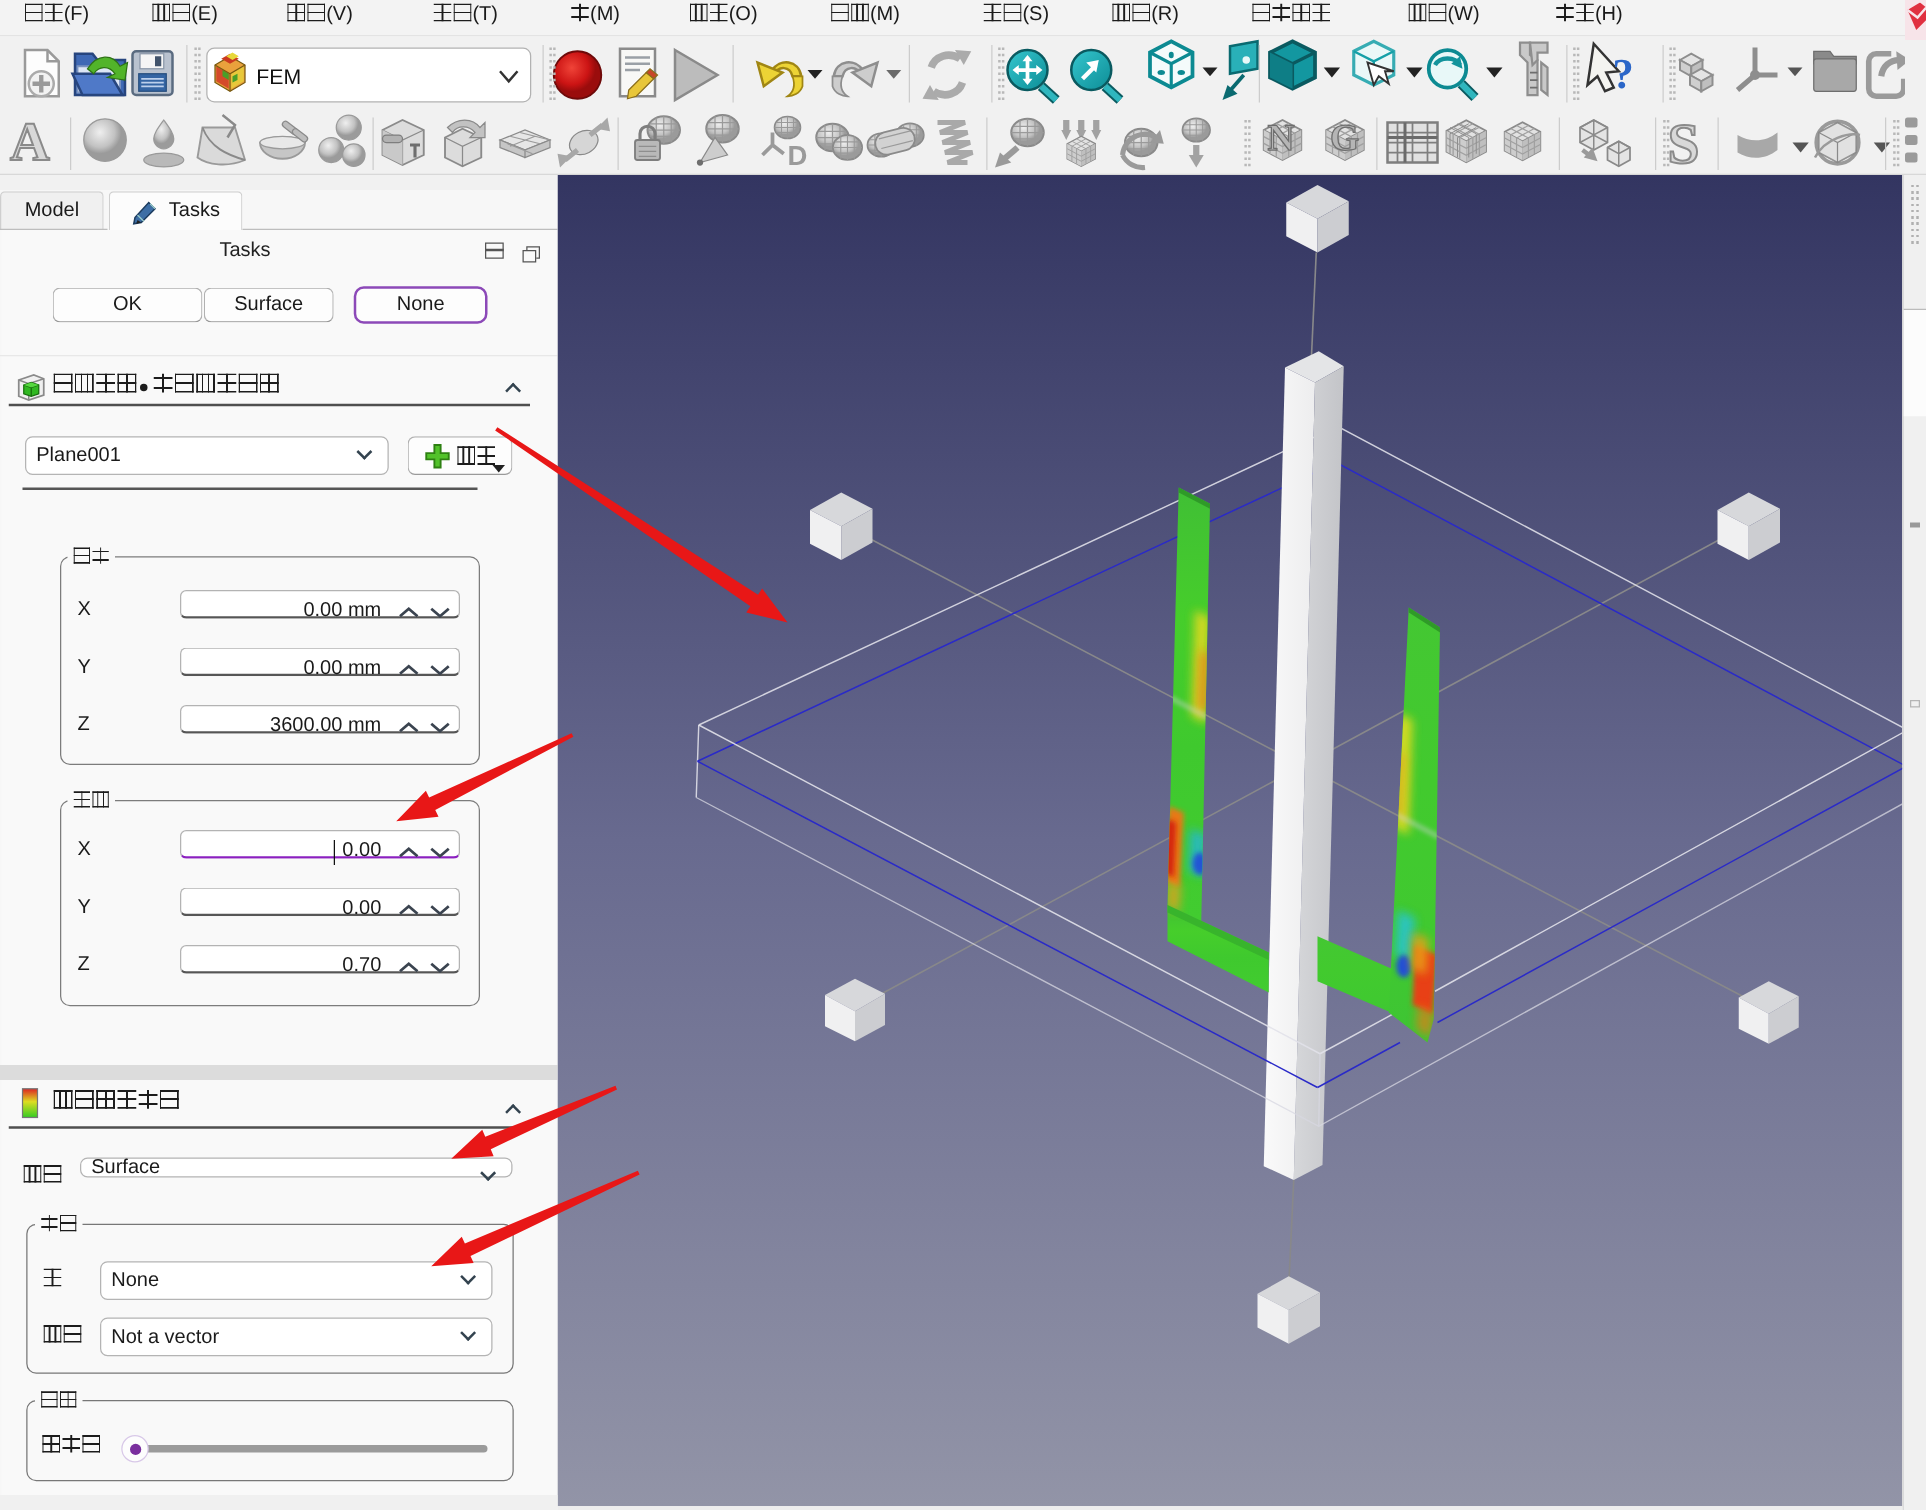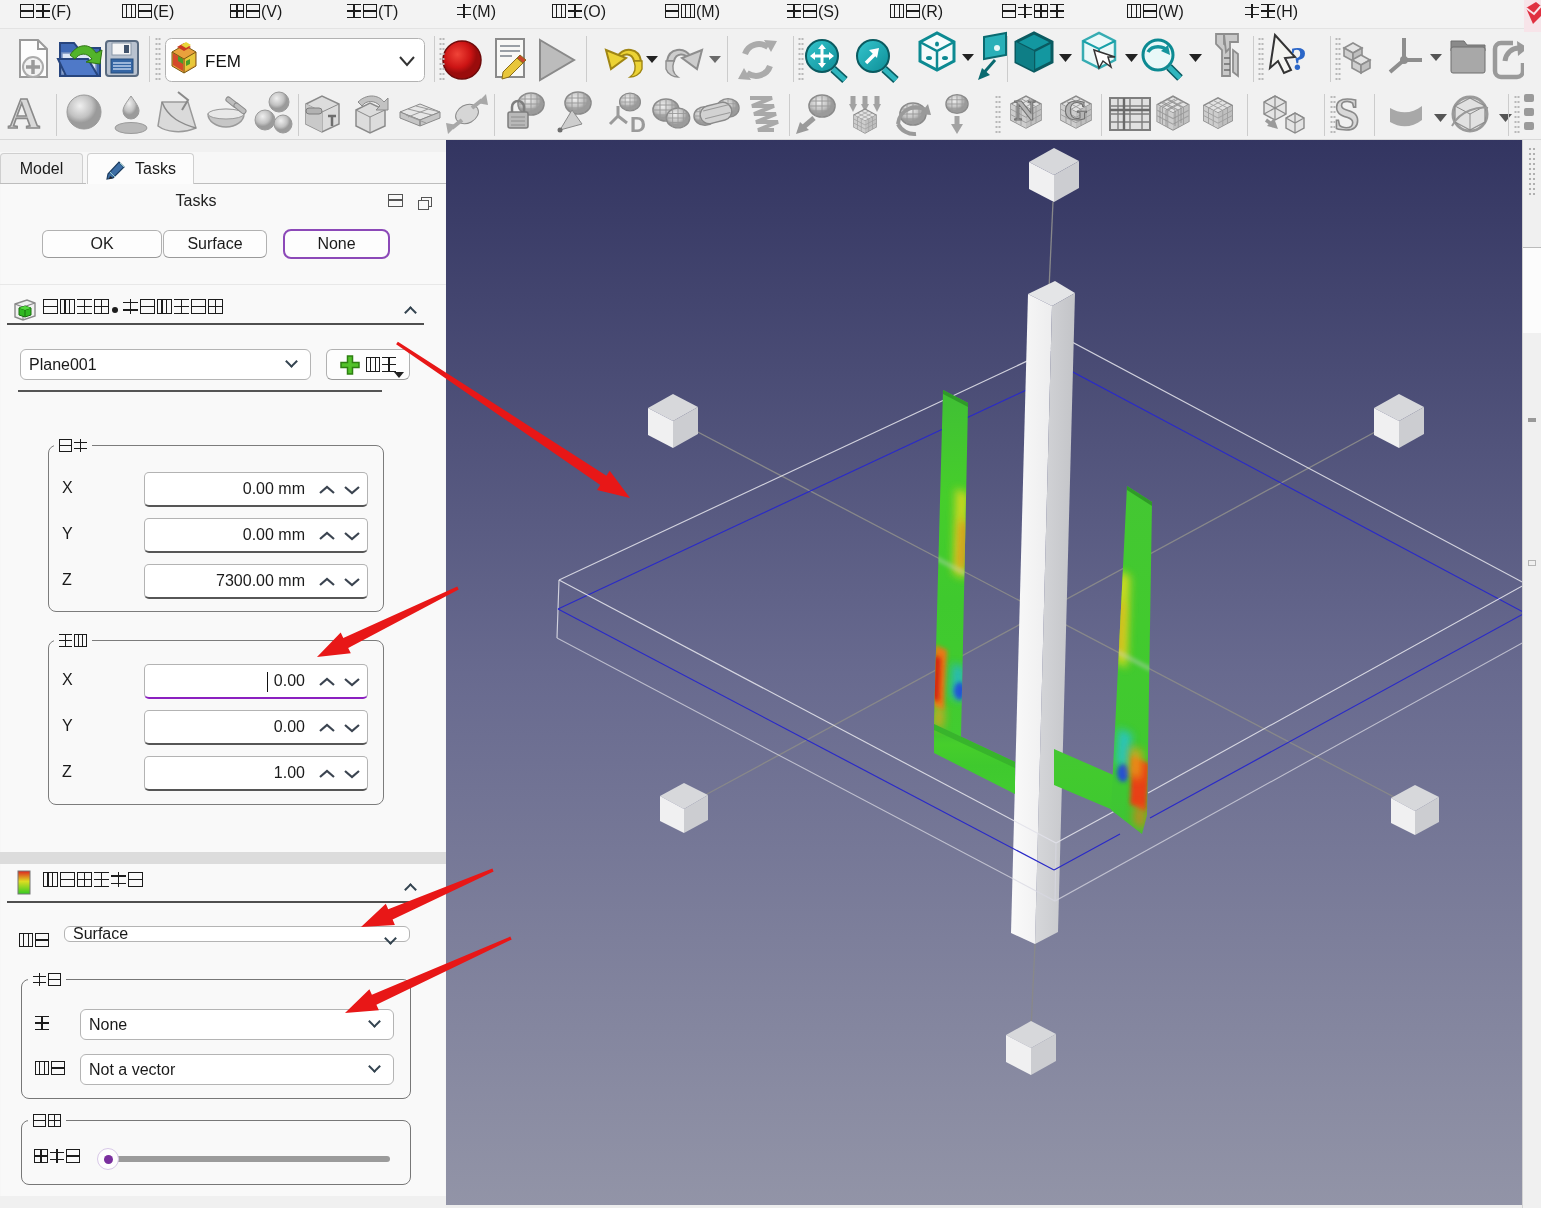--- a/index.html
+++ b/index.html
@@ -20,21 +20,21 @@
 
 #tb1{position:absolute;left:0;top:29px;width:1541px;height:59px;background:#f1f1f1}
 #tb2{position:absolute;left:0;top:88px;width:1541px;height:52px;background:#f1f1f1;border-bottom:1px solid #d8d8d8}
 
 #panel{position:absolute;left:0;top:152px;width:446px;height:1068px;background:#f7f7f7}
 .tab{position:absolute;top:1px;height:31px;border:1px solid #cfcfcf;border-bottom:none;border-radius:4px 4px 0 0;font-size:16px;display:flex;align-items:center;justify-content:center}
 .btn{position:absolute;height:28px;background:#fdfdfd;border:1px solid #b1b1b1;border-bottom-color:#9a9a9a;border-radius:6px;font-size:16px;display:flex;align-items:center;justify-content:center}
 .combo{position:absolute;background:#fff;border:1px solid #b4b4b4;border-radius:6px;font-size:16px;display:flex;align-items:center}
 .chvd{display:inline-block;width:9px;height:9px;border-right:2px solid #33434f;border-bottom:2px solid #33434f;transform:rotate(45deg);margin-top:-5px}
 .chvu{display:inline-block;width:9px;height:9px;border-right:2px solid #33434f;border-bottom:2px solid #33434f;transform:rotate(-135deg);margin-top:5px}
-.spin{position:absolute;left:144px;width:224px;height:35px;background:#fff;border:1px solid #b3b3b3;border-bottom:2px solid #565656;border-radius:5px;font-size:16px}
+.spin{position:absolute;left:144px;width:224px;height:23px;background:#fff;border:1px solid #b3b3b3;border-bottom:2px solid #565656;border-radius:5px;font-size:16px}
 .spin .val{position:absolute;right:62px;top:7px}
 .spin .sup{position:absolute;right:30px;top:11px}
 .spin .sdn{position:absolute;right:5px;top:11px}
 .gbox{position:absolute;border:1px solid #7c7c7c;border-radius:8px}
 .glab{position:absolute;background:#f9f9f9;padding:0 4px;font-size:15px}
 .rowlab{position:absolute;font-size:16px}
 .hdr{position:absolute;font-size:17px;font-weight:bold}
 .sep{position:absolute;height:2px;background:#4f4f4f}
 
 #vp{position:absolute;left:446px;top:140px;width:1076px;height:1065px}
@@ -507,21 +507,21 @@
         <span class="val">0.00 mm</span>
         <svg class="sup" width="20" height="12" viewBox="0 0 20 12">
           <path d="M3 9l7-6 7 6" stroke="#3b4450" stroke-width="2.2" fill="none"></path>
         </svg>
         <svg class="sdn" width="20" height="12" viewBox="0 0 20 12">
           <path d="M3 3l7 6 7-6" stroke="#3b4450" stroke-width="2.2" fill="none"></path>
         </svg>
       </div>
 <div class="rowlab" style="left:62px;top:419px">Z</div>
 <div class="spin" style="top:412px">
-        <span class="val">7300.00 mm</span>
+        <span class="val">3600.00 mm</span>
         <svg class="sup" width="20" height="12" viewBox="0 0 20 12">
           <path d="M3 9l7-6 7 6" stroke="#3b4450" stroke-width="2.2" fill="none"></path>
         </svg>
         <svg class="sdn" width="20" height="12" viewBox="0 0 20 12">
           <path d="M3 3l7 6 7-6" stroke="#3b4450" stroke-width="2.2" fill="none"></path>
         </svg>
       </div>
 
 <div class="gbox" style="left:48px;top:488px;width:336px;height:165px"></div>
 <div class="glab" style="left:54px;top:480px"><i class="cj g2"></i><i class="cj g5"></i></div>
@@ -541,21 +541,21 @@
         <span class="val">0.00</span>
         <svg class="sup" width="20" height="12" viewBox="0 0 20 12">
           <path d="M3 9l7-6 7 6" stroke="#3b4450" stroke-width="2.2" fill="none"></path>
         </svg>
         <svg class="sdn" width="20" height="12" viewBox="0 0 20 12">
           <path d="M3 3l7 6 7-6" stroke="#3b4450" stroke-width="2.2" fill="none"></path>
         </svg>
       </div>
 <div class="rowlab" style="left:62px;top:611px">Z</div>
 <div class="spin" style="top:604px">
-        <span class="val">1.00</span>
+        <span class="val">0.70</span>
         <svg class="sup" width="20" height="12" viewBox="0 0 20 12">
           <path d="M3 9l7-6 7 6" stroke="#3b4450" stroke-width="2.2" fill="none"></path>
         </svg>
         <svg class="sdn" width="20" height="12" viewBox="0 0 20 12">
           <path d="M3 3l7 6 7-6" stroke="#3b4450" stroke-width="2.2" fill="none"></path>
         </svg>
       </div>
 
 <div style="position:absolute;left:0;top:700px;width:446px;height:12px;background:#dcdcdc"></div>
 

